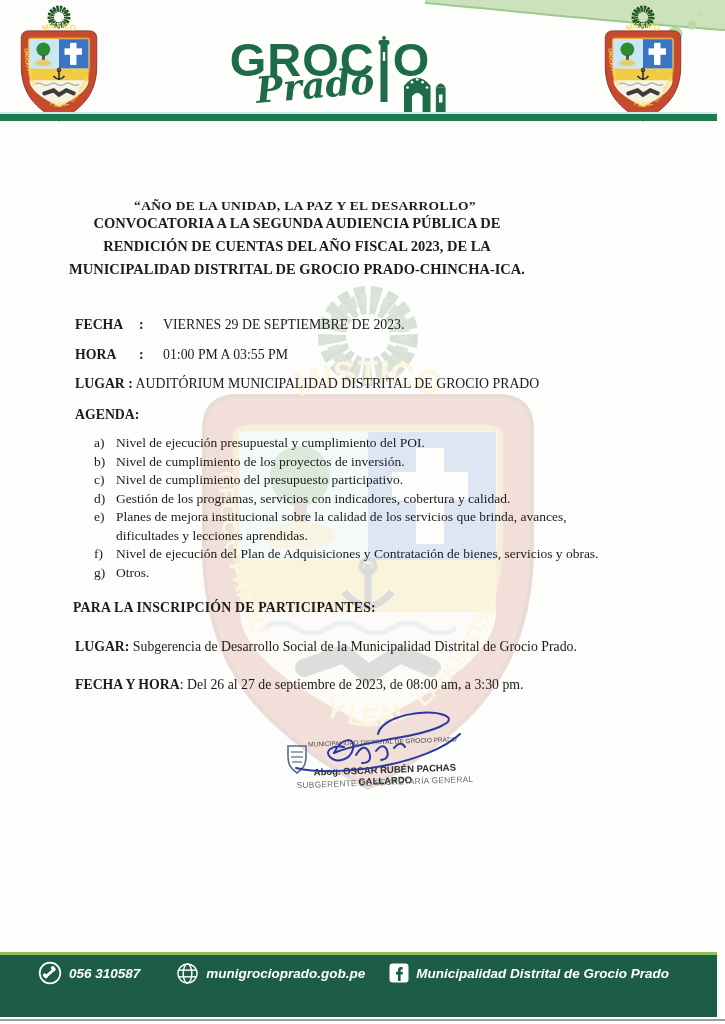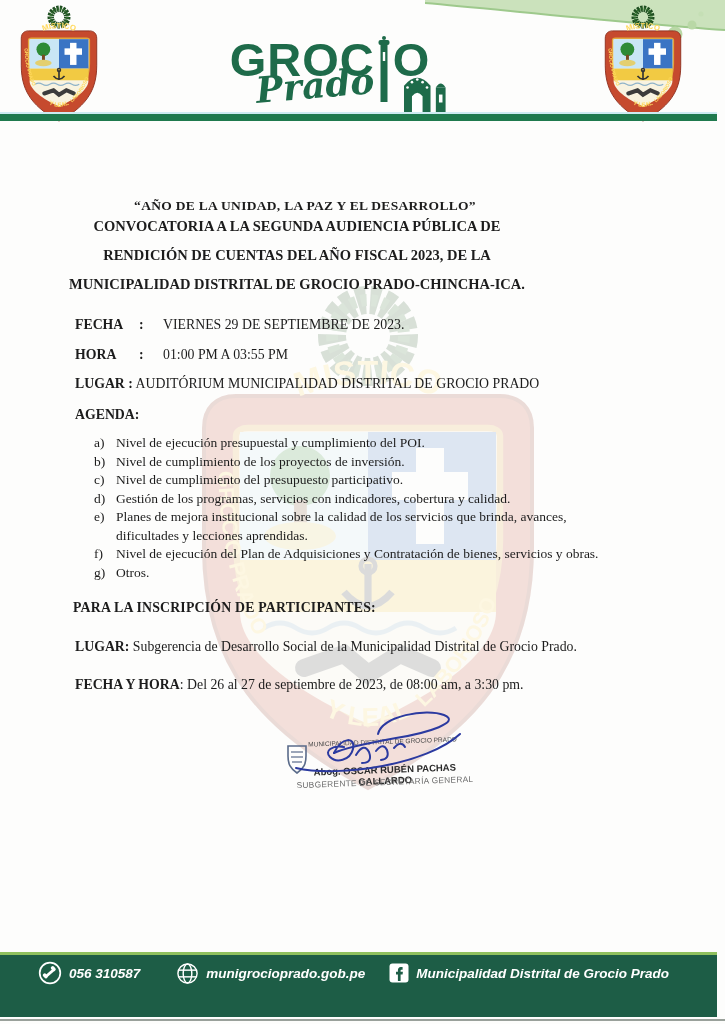--- a/index.html
+++ b/index.html
@@ -26,21 +26,21 @@
   .shield-right{top:5px;left:597px;}
   .swoosh{top:0;left:425px;width:300px;height:52px;}
   .rule{top:112px;left:0;width:717px;height:7px;background:#1f7a4e;
     border-top:2px solid #cdebf2;}
   
   .watermark{top:284px;left:168px;width:400px;height:512px;opacity:.16;}
   
   .motto{top:157px;left:70px;width:470px;text-align:center;font-weight:bold;
     font-size:13.5px;letter-spacing:.3px;z-index:2;margin-top:41px;}
   .convocatoria{top:212px;left:60px;width:474px;text-align:center;
-    font-weight:bold;font-size:14.5px;line-height:29px;z-index:2;}
+    font-weight:bold;font-size:14.5px;line-height:23px;z-index:2;}
   .meta{left:75px;font-size:13.8px;z-index:2;}
   .meta .mlabel{display:inline-block;width:64px;font-weight:bold;}
   .meta .mcolon{display:inline-block;width:24px;font-weight:bold;}
   .oneline{left:75px;font-size:13.8px;z-index:2;}
   .oneline b{font-weight:bold;}
   .agenda-list{top:434px;left:94px;width:512px;font-size:13.5px;
     line-height:18.5px;z-index:2;}
   .agenda-item{display:flex;}
   .agenda-item .marker{width:22px;flex:none;}
   .agenda-item .text{flex:1;}

